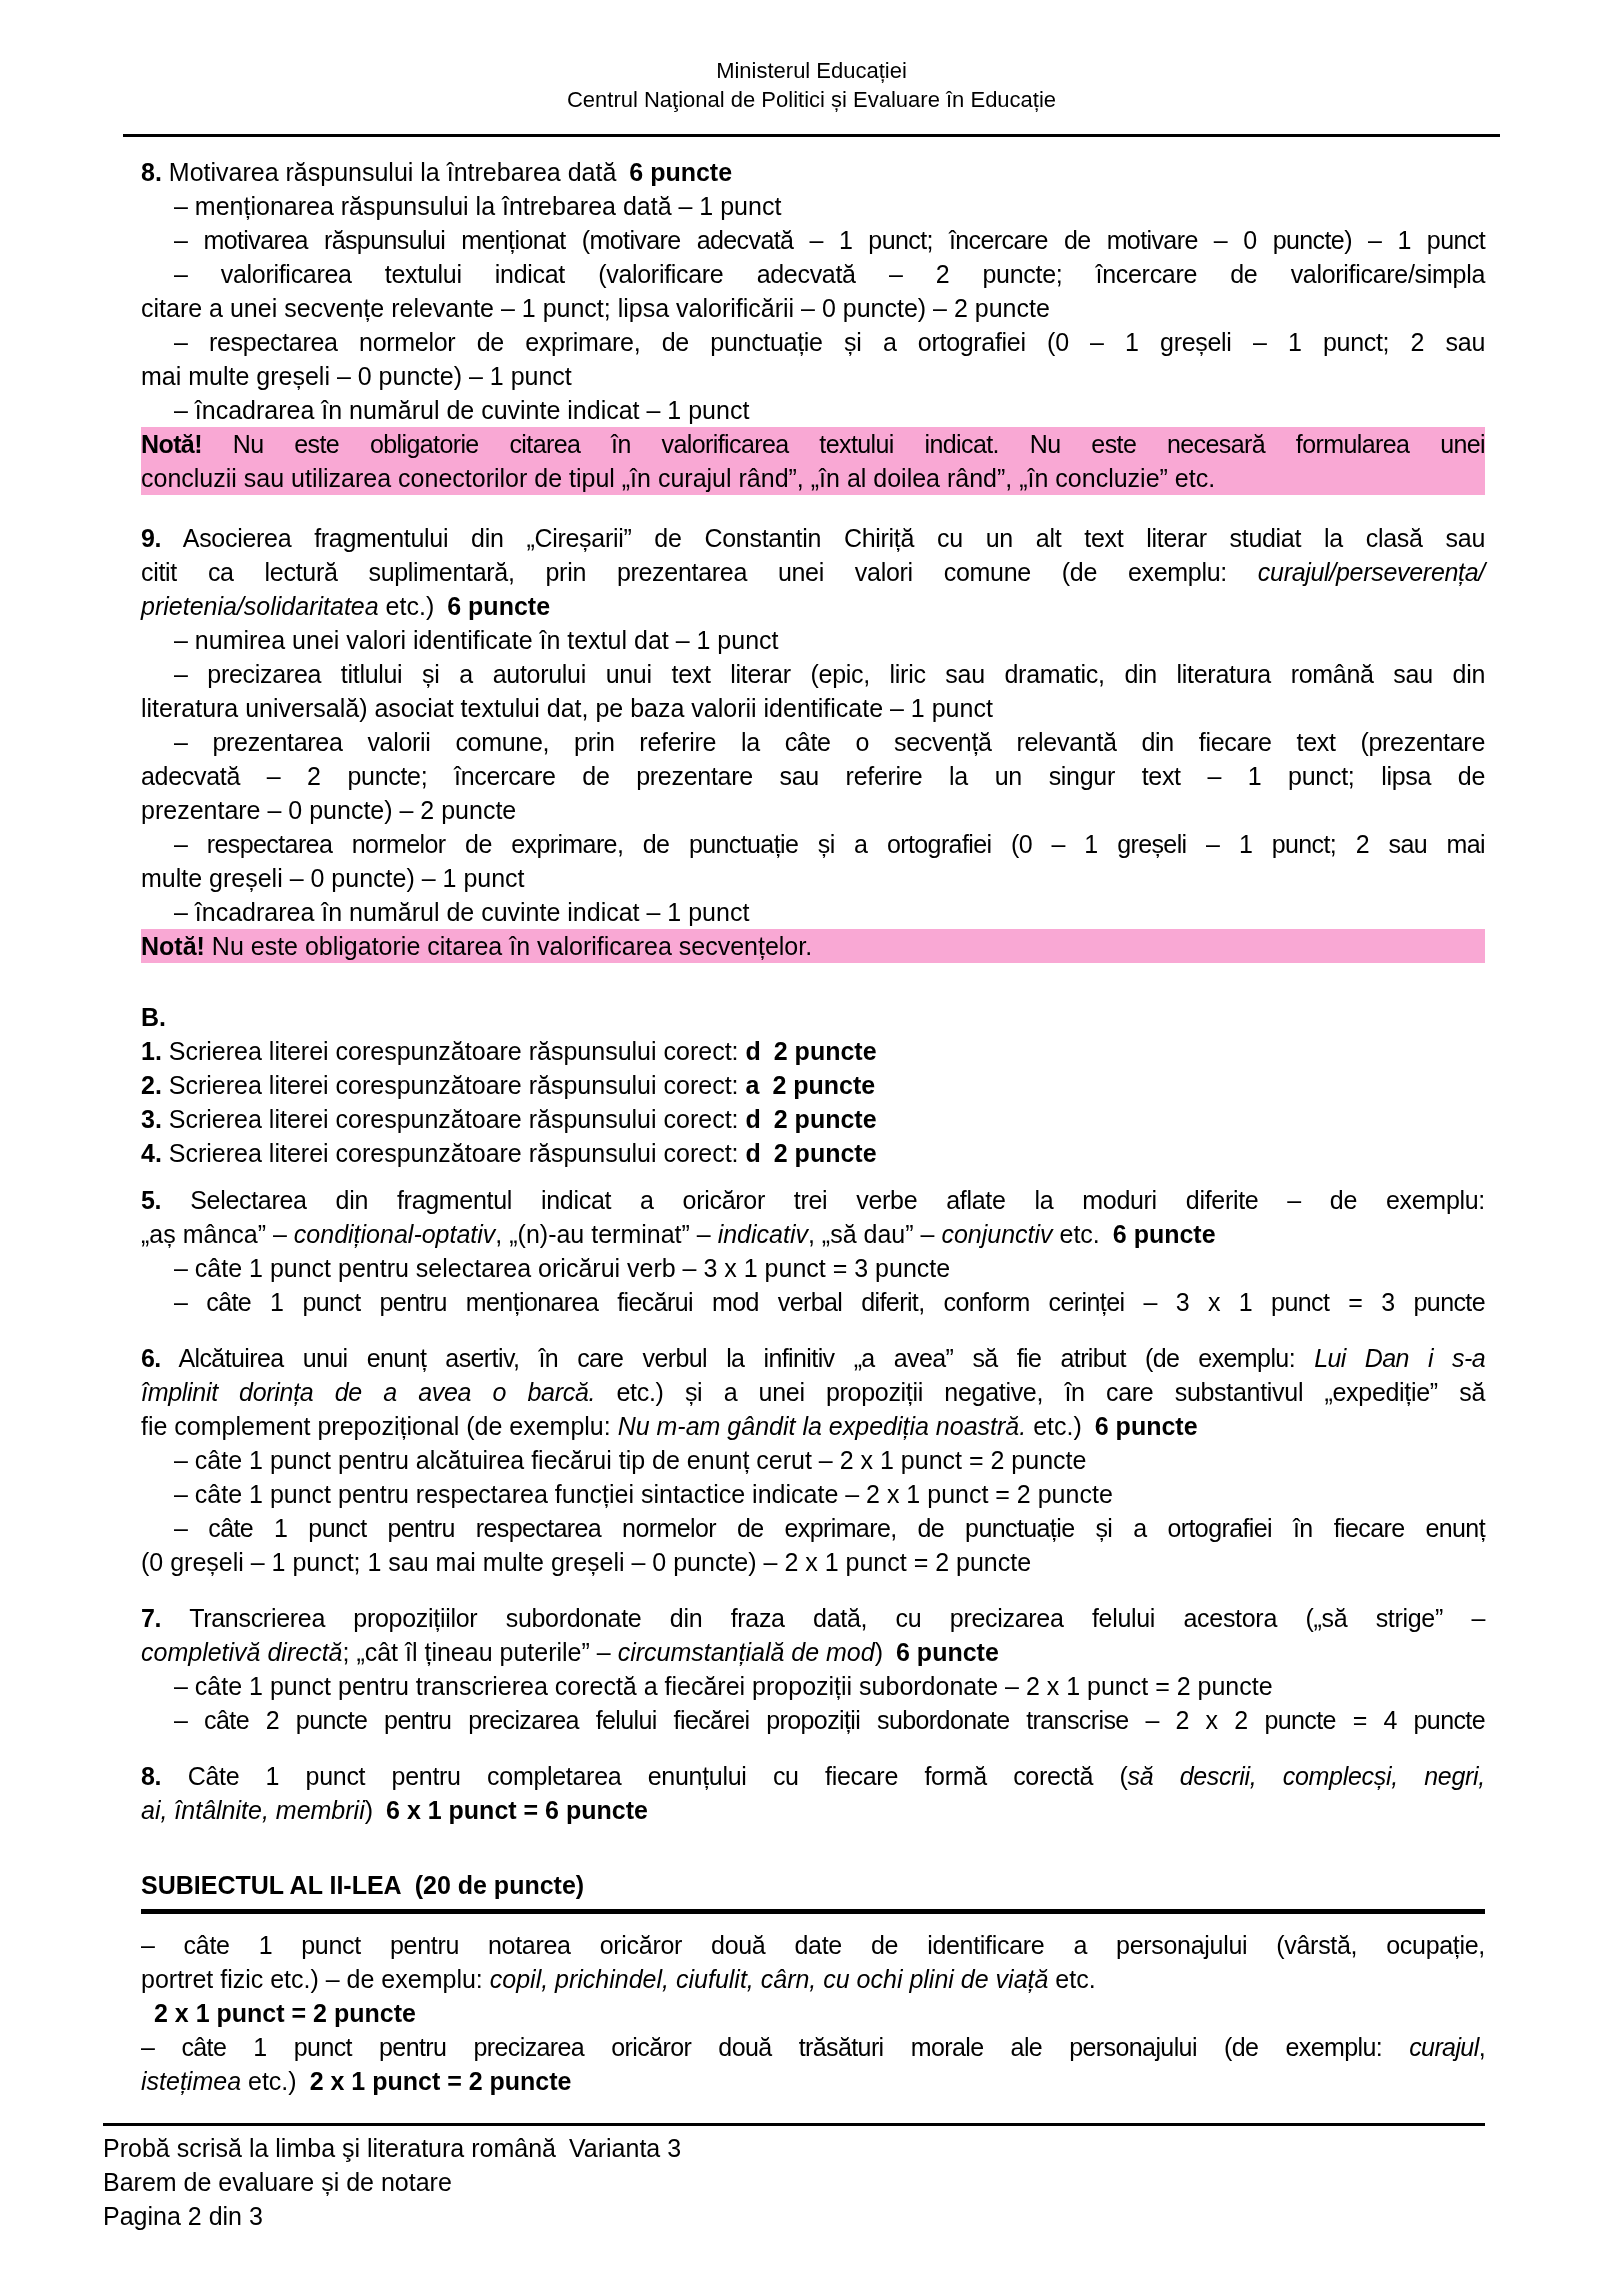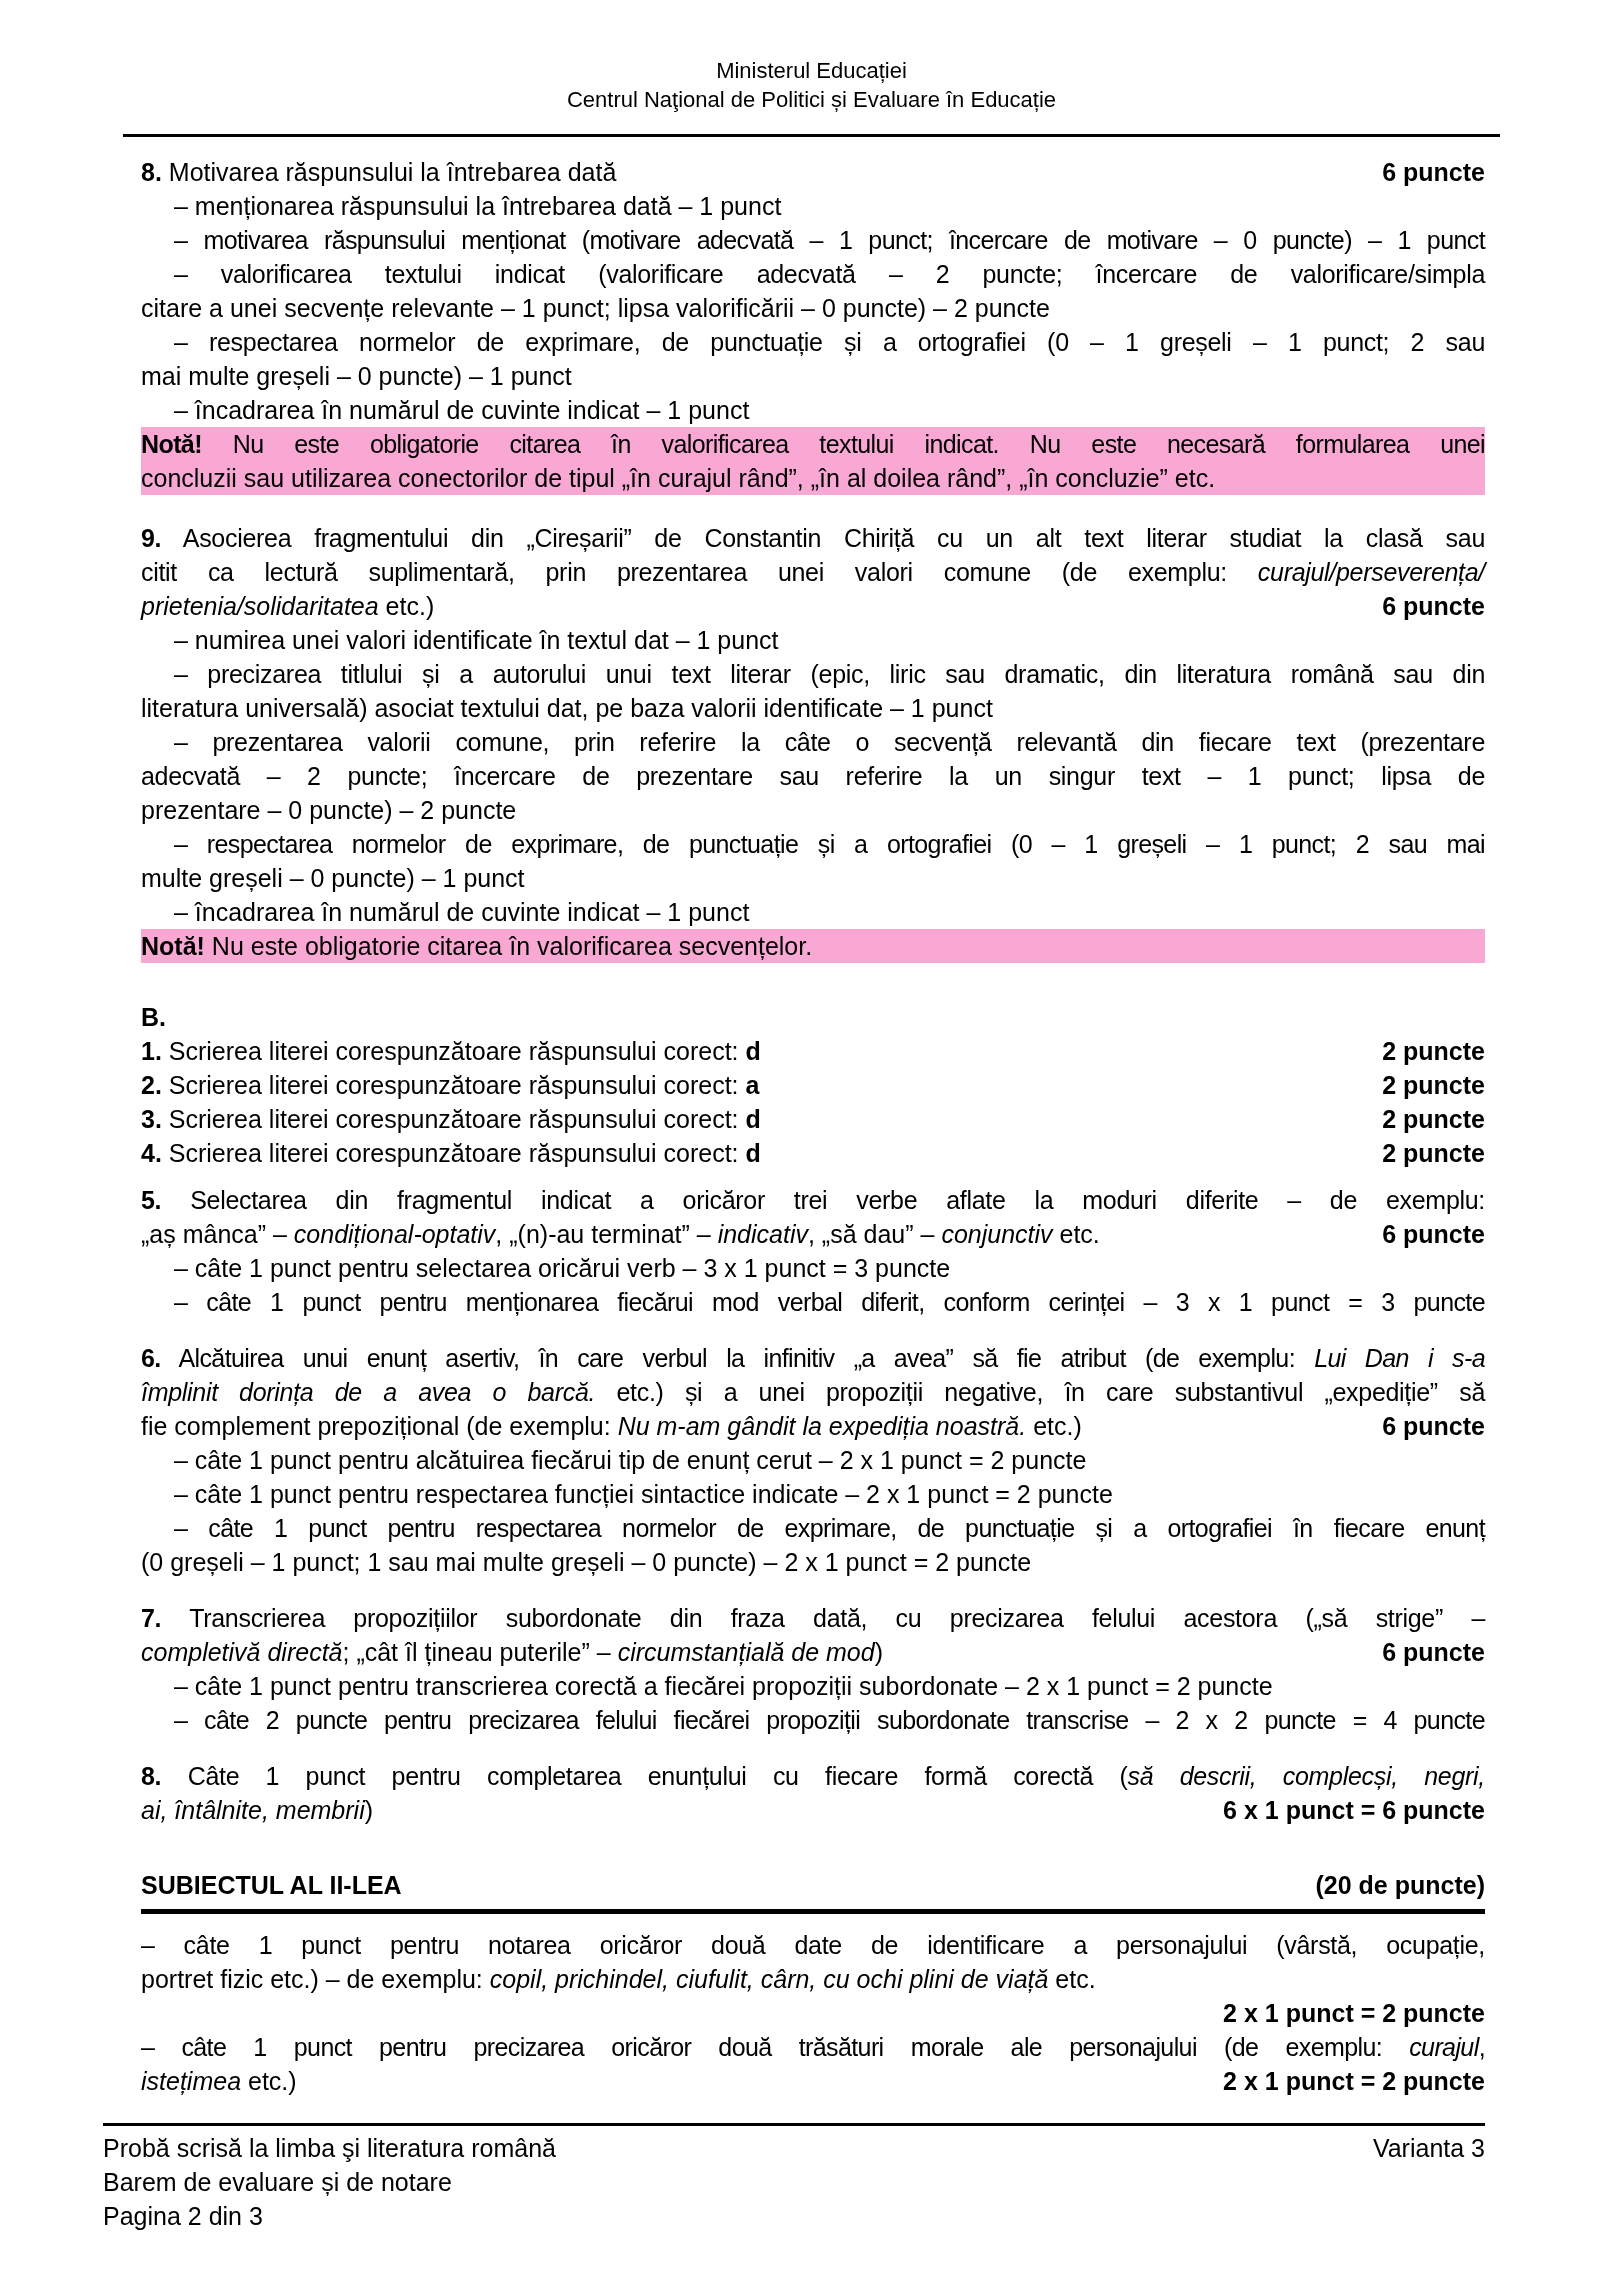--- a/index.html
+++ b/index.html
@@ -8,21 +8,21 @@
     font-family:"Liberation Sans","DejaVu Sans",sans-serif;
     font-size:25px;position:relative;overflow:hidden;box-sizing:border-box;border-radius:13px;
   }
   .header{padding-top:56px;text-align:center;font-size:22px;line-height:29px;}
   .header-rule{margin:19.6px 123px 18.3px 123px;border-top:3.9px solid #000;}
   .content{padding:0 138px 0 141px;}
   .line{line-height:34px;min-height:34px;}
   .indent{text-indent:33px;}
   .fill{text-align:justify;text-align-last:justify;letter-spacing:-0.3px;}
   .tight{letter-spacing:-0.6px;word-spacing:-1.6px;}
-  .split{display:flex;justify-content:space-between;align-items:baseline;gap:13px;}
+  .split{display:flex;align-items:baseline;gap:13px;}
   .split .left{text-align:left;}
   .split .right{white-space:nowrap;}
   .note{background:#f9a8d4;}
   .b{font-weight:bold;}
   .i{font-style:italic;}
   .rule-heading{border-bottom:5.2px solid #000;padding-bottom:7px;}
   .footer{margin:25px 138px 0 103px;}
   .footer-rule{border-top:3.3px solid #000;margin-bottom:5.2px;}
   .frow{line-height:34px;min-height:34px;}
   .center{text-align:left;}

